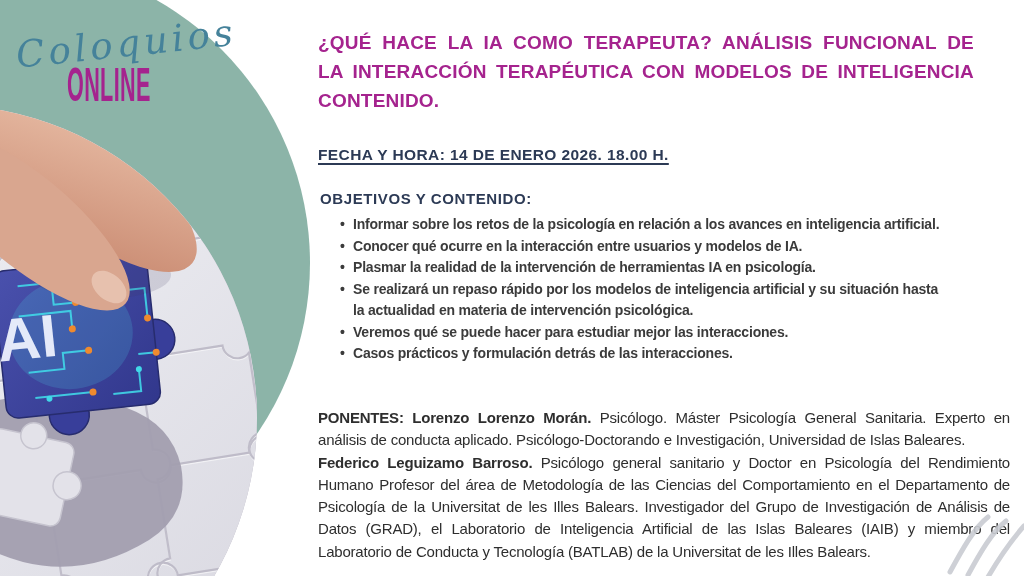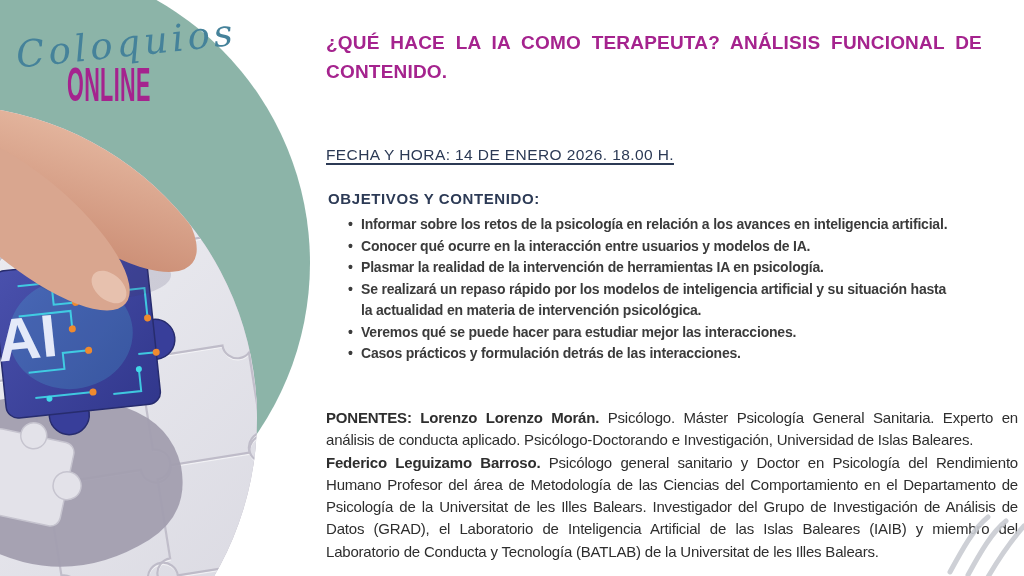--- a/index.html
+++ b/index.html
@@ -28,31 +28,31 @@
     transform:rotate(-6deg); transform-origin:left top; white-space:nowrap;
   }
   .logo-online {
     position:absolute; left:67px; top:57px;
     font-weight:bold; font-size:30px; letter-spacing:0.5px;
     color:var(--magenta,#A3278C);
     transform:scale(0.72,1.62); transform-origin:left top; white-space:nowrap;
   }
 
   
-  .content { position:absolute; left:326px; top:0; width:692px; height:576px; }
+  .content { position:absolute; left:318px; top:0; width:692px; height:576px; }
   .title-block { position:absolute; left:0; top:28px; width:656px; }
   .title-line {
     font-weight:bold; font-size:19px; line-height:29px; letter-spacing:0.2px;
     color:var(--magenta,#A5238E); text-align:justify;
   }
   .title-line.stretch { text-align-last:justify; }
 
   .datetime {
     position:absolute; left:0; top:146px;
-    font-weight:normal; font-size:15.5px; letter-spacing:0.4px;
+    font-weight:bold; font-size:15.5px; letter-spacing:0.4px;
     color:var(--navy,#2C3A55);
     text-decoration:underline; text-decoration-thickness:2px; text-underline-offset:3px;
     white-space:nowrap;
   }
   .objectives-heading {
     position:absolute; left:0; top:188px; margin:2px;
     font-weight:bold; font-size:15px; letter-spacing:0.6px;
     color:var(--navy,#2C3A55); white-space:nowrap;
   }
   ul.objectives {
@@ -177,20 +177,21 @@
   </div>
 
   <div class="logo">
     <div class="logo-online">ONLINE</div>
     <div class="logo-script">Coloquios</div>
   </div>
 
   <div class="content">
     <h1 class="title-block" style="margin:0; font-size:inherit;">
       <div class="title-line stretch">¿QUÉ HACE LA IA COMO TERAPEUTA? ANÁLISIS FUNCIONAL DE</div>
+      <div class="title-line stretch">LA INTERACCIÓN TERAPÉUTICA CON MODELOS DE INTELIGENCIA</div>
       <div class="title-line">CONTENIDO.</div>
     </h1>
 
     <div class="datetime">FECHA Y HORA: 14 DE ENERO 2026. 18.00 H.</div>
 
     <h2 class="objectives-heading">OBJETIVOS Y CONTENIDO:</h2>
 
     <ul class="objectives">
         <li>Informar sobre los retos de la psicología en relación a los avances en inteligencia artificial.</li>
         <li>Conocer qué ocurre en la interacción entre usuarios y modelos de IA.</li>

